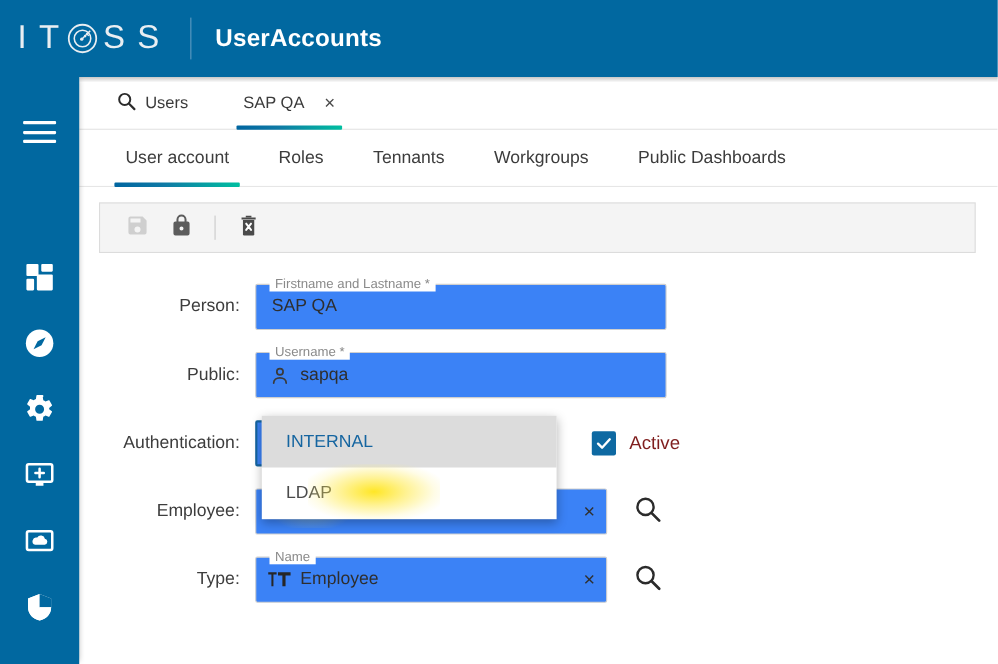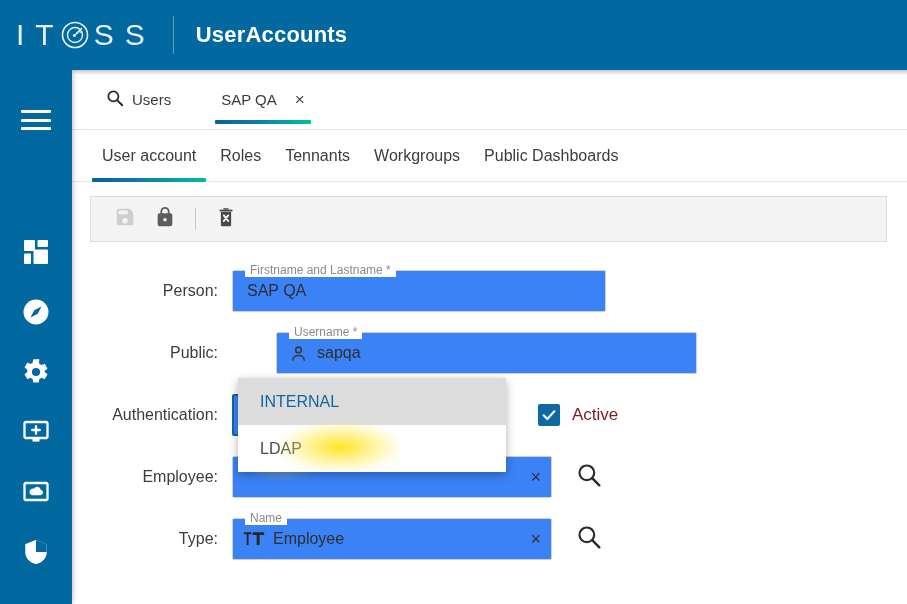--- a/index.html
+++ b/index.html
@@ -109,21 +109,21 @@
     left: 72px; top: 70px;
     width: 835px; height: 5px;
     background: linear-gradient(to bottom, rgba(0,0,0,0.22), rgba(0,0,0,0));
     z-index: 25;
     pointer-events: none;
   }
 
   
   .tabstrip {
     position: relative;
-    height: 60px;
+    height: 48px;
     display: flex;
     align-items: center;
     padding-left: 20px;
     border-bottom: 1px solid #e3e3e3;
     box-sizing: border-box;
   }
   .tab {
     position: relative;
     height: 48px;
     display: flex;
@@ -150,23 +150,24 @@
     line-height: 1;
     cursor: pointer;
   }
 
   
   .subtabs {
     position: relative;
     height: 52px;
     display: flex;
     align-items: center;
-    padding-left: 18px;
+    padding-left: 30px;
     border-bottom: 1px solid #e6e6e6;
     box-sizing: border-box;
+    gap: 21px;
   }
   .subtab {
     position: relative;
     height: 52px;
     display: flex;
     align-items: center;
     padding: 0 12px;
     font-size: 16px;
     color: #3c3c3c;
     cursor: pointer;
@@ -274,21 +275,21 @@
   }
   .search-btn {
     width: 34px; height: 34px;
     margin-left: 20px;
     display: flex;
     align-items: center;
     justify-content: center;
     cursor: pointer;
   }
   .w-person  { width: 374px; }
-  .w-account { width: 421px; margin-left: 44px; }
+  .w-account { width: 374px; }
   .w-type    { width: 270px; }
   .w-company { width: 320px; }
   .w-typerow { width: 320px; }
 
   
   .chk-wrap {
     display: flex;
     align-items: center;
     margin-left: 36px;
     cursor: pointer;

